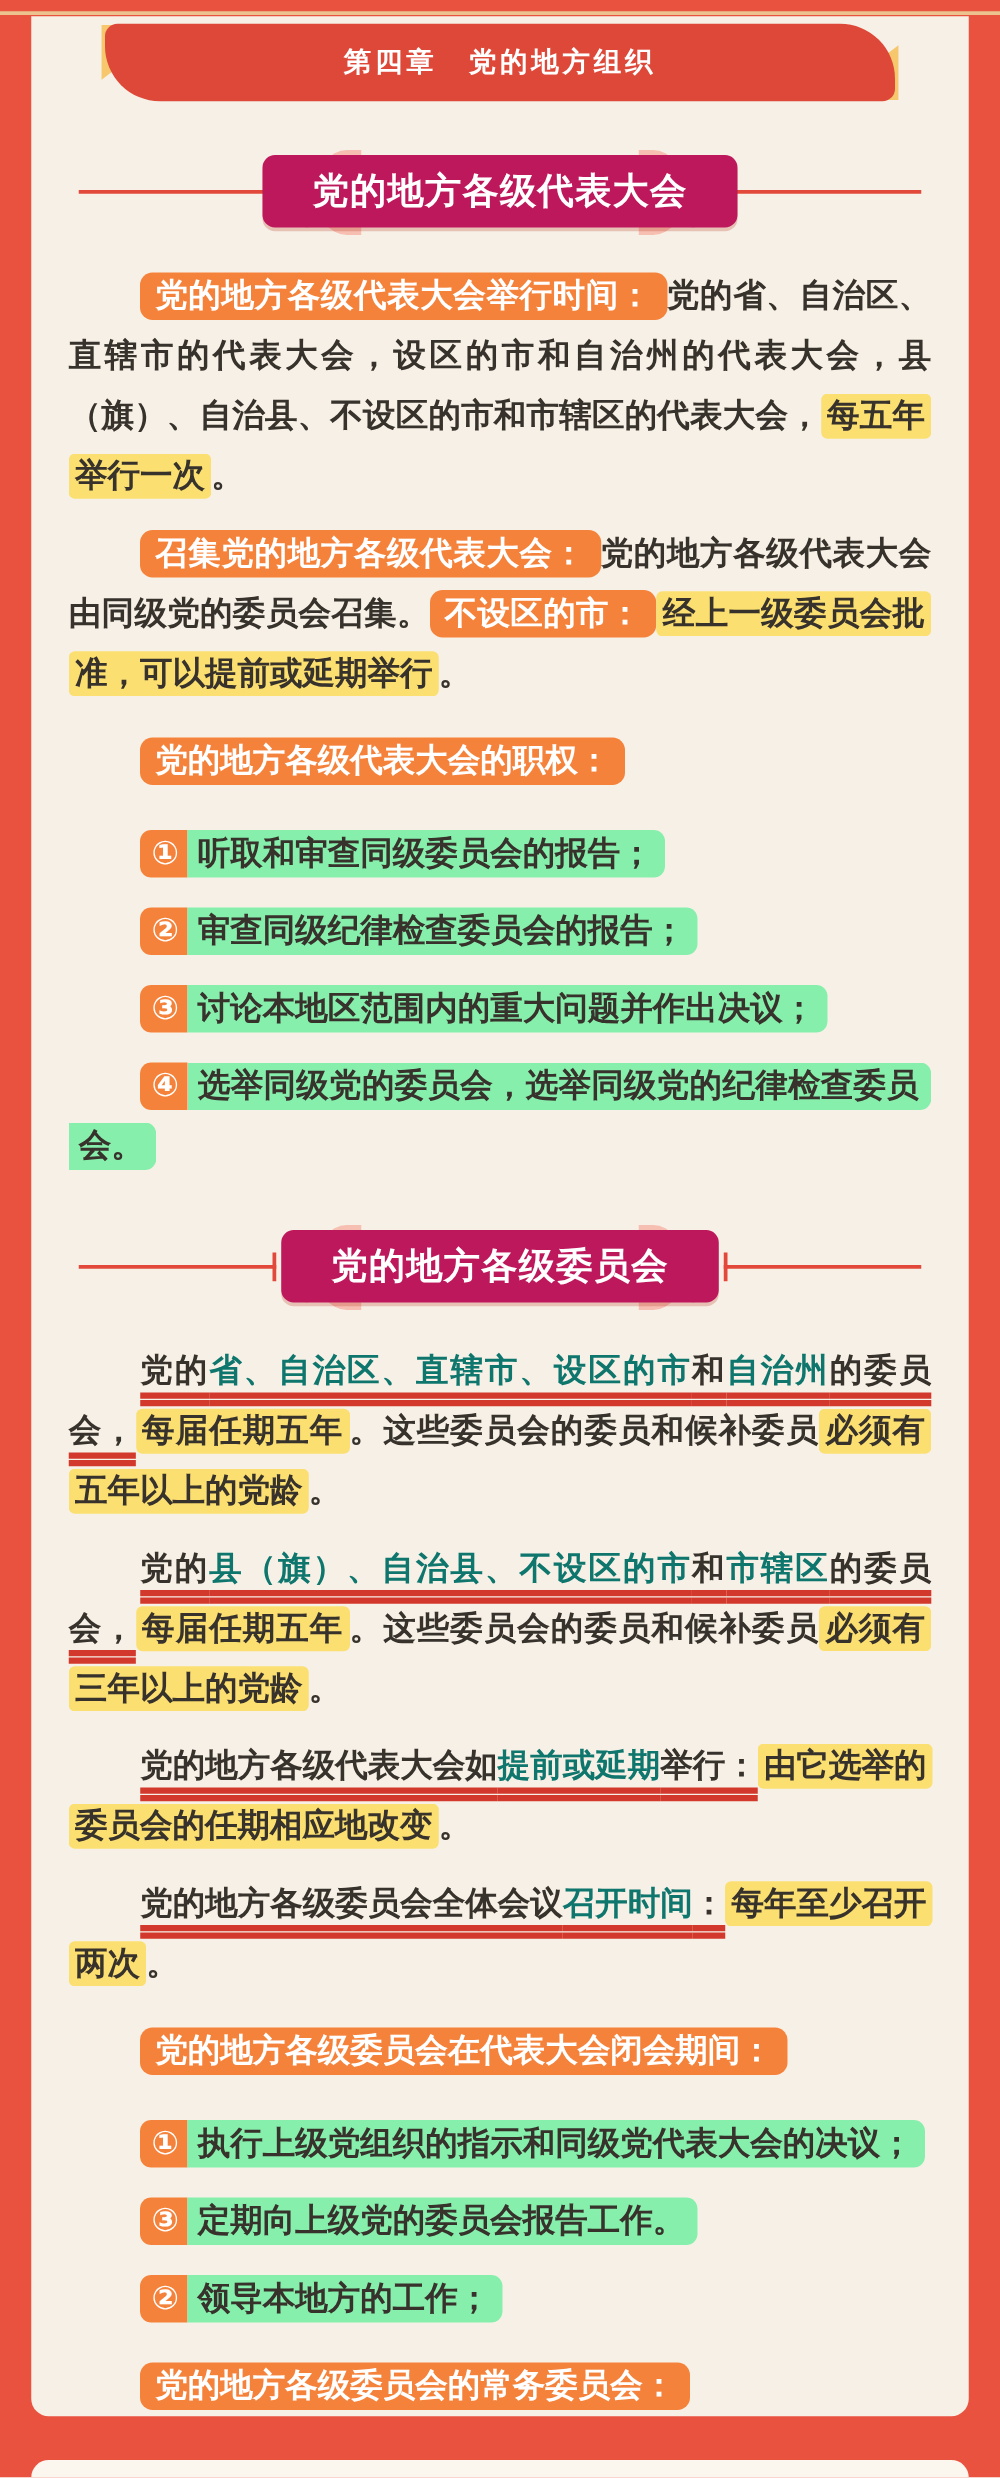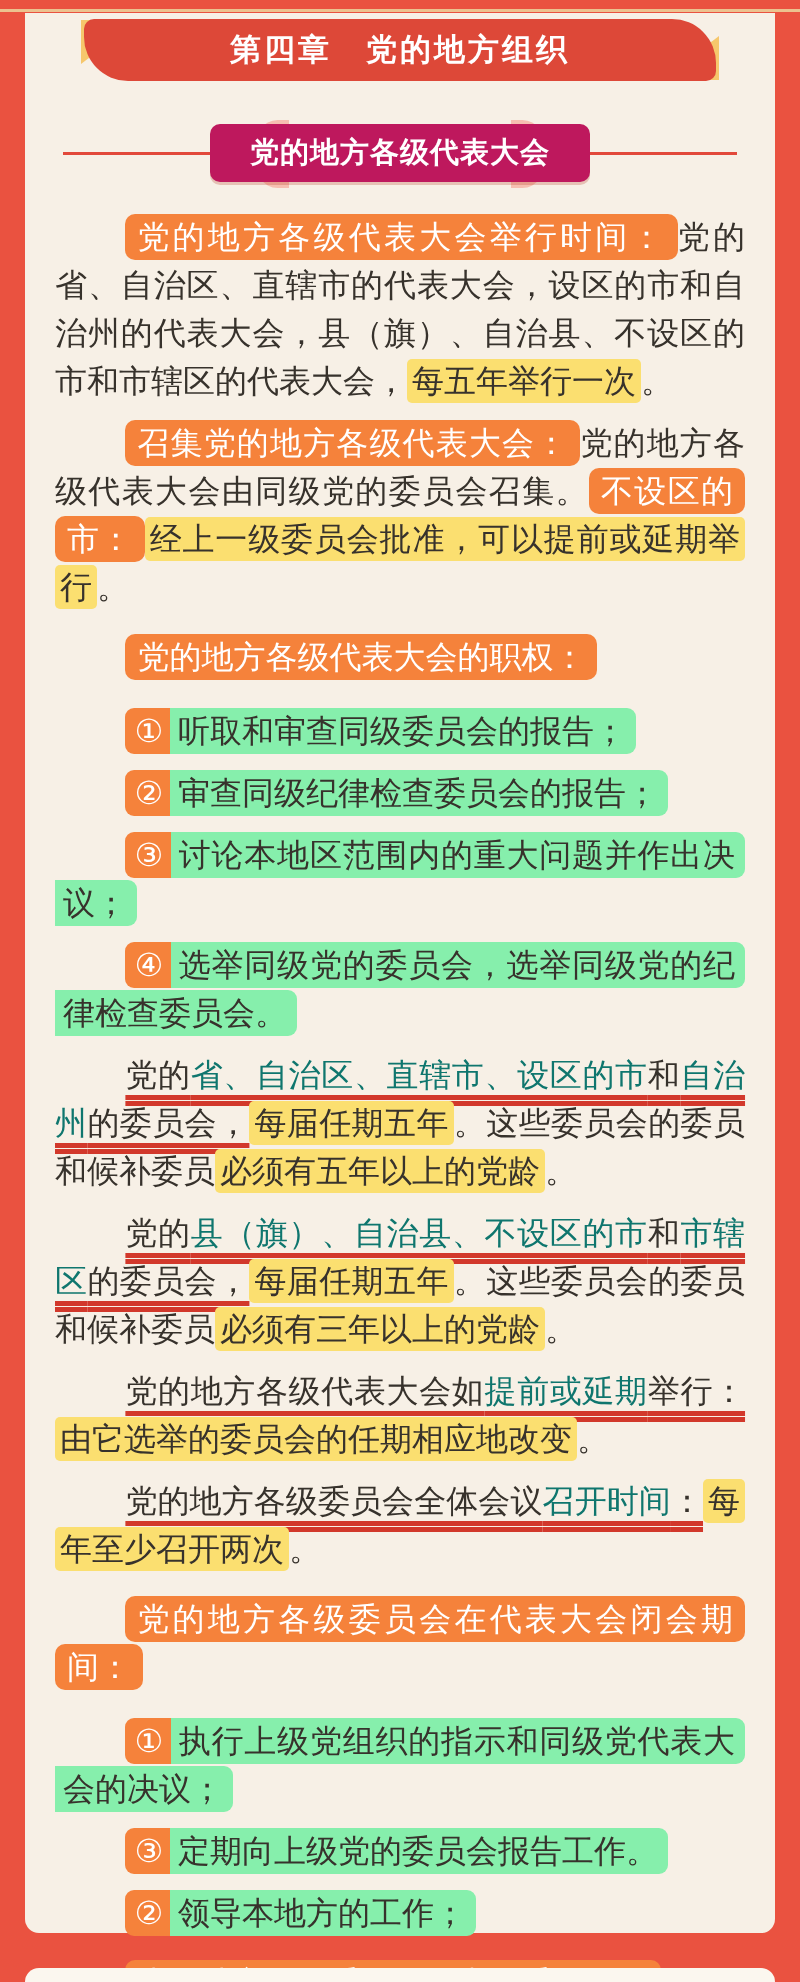--- a/index.html
+++ b/index.html
@@ -18,21 +18,21 @@
   .footer-strip{position:absolute;bottom:0;left:25px;width:750px;height:14px;
     background:#FBF7EF;border-radius:16px 16px 0 0;}
   
   .banner-wrap{position:relative;width:632px;height:62px;margin:6px auto 34px;}
   .wedge{position:absolute;width:58px;height:44px;background:#F6C76C;}
   .wedge-tl{left:-3px;top:1px;clip-path:polygon(0 0,100% 0,0 100%);}
   .wedge-br{right:-3px;bottom:1px;clip-path:polygon(100% 0,100% 100%,0 100%);}
   .banner{
     position:absolute;inset:0;background:#DD4838;border-radius:10px 44px 10px 44px;
     display:flex;align-items:center;justify-content:center;
-    color:#fff;font-size:31px;font-weight:bold;letter-spacing:3px;
+    color:#fff;font-size:22px;font-weight:bold;letter-spacing:3px;
   }
   
   .sec{position:relative;height:78px;margin:0 0 20px;}
   .sec.mt{margin-top:34px;}
   .rule{position:absolute;top:37px;height:3px;background:#E2493B;}
   .rule-l{left:8px;width:158px;}
   .rule-r{right:8px;width:158px;}
   .rule-l::after,.rule-r::before{
     content:"";position:absolute;top:-10px;width:3px;height:23px;background:#E2493B;}
   .rule-l::after{right:0;}
@@ -46,21 +46,21 @@
     border-top-left-radius:30px 40px;border-bottom-left-radius:30px 40px;}
   .sec-pill{
     position:absolute;left:50%;top:9px;transform:translateX(-50%);
     background:#be185d;color:#fff;font-size:29px;font-weight:bold;letter-spacing:1px;
     padding:9px 40px;border-radius:10px;white-space:nowrap;
     box-shadow:0 3px 0 rgba(180,50,30,.25);
     font-family:Liberation Serif, serif;
   }
   
   .para{
-    margin:0 0 14px;font-size:32px;line-height:48px;font-weight:400;color:#37322C;
+    margin:0 0 14px;font-size:26px;line-height:48px;font-weight:700;color:#37322C;
     text-indent:2.2em;text-align:justify;
   }
   .tag-line{margin:22px 0 26px;}
   .tag{
     background:#F5823B;color:#fff;border-radius:10px;padding:4px 12px;
     box-decoration-break:clone;-webkit-box-decoration-break:clone;
   }
   .hl{
     background:#FBDF70;border-radius:5px;padding:3px 5px;
     box-decoration-break:clone;-webkit-box-decoration-break:clone;
@@ -114,20 +114,35 @@
 
     <p class="para"><span class="tag">召集党的地方各级代表大会：</span><span>党的地方各级代表大会由同级党的委员会召集。</span><span class="tag">不设区的市：</span><span class="hl">经上一级委员会批准，可以提前或延期举行</span><span>。</span></p>
 
     <p class="para tag-line"><span class="tag">党的地方各级代表大会的职权：</span></p>
 
     <p class="para item"><span class="num">①</span><span class="ihl">听取和审查同级委员会的报告；</span></p>
     <p class="para item"><span class="num">②</span><span class="ihl">审查同级纪律检查委员会的报告；</span></p>
     <p class="para item"><span class="num">③</span><span class="ihl">讨论本地区范围内的重大问题并作出决议；</span></p>
     <p class="para item"><span class="num">④</span><span class="ihl">选举同级党的委员会，选举同级党的纪律检查委员会。</span></p>
 
+    <div class="sec mt">
+      <div class="rule rule-l"></div>
+      <div class="rule rule-r"></div>
+      <div class="book book-l">
+        <span class="b1"></span>
+          <span class="b2"></span>
+          <span class="pg"></span>
+      </div>
+      <div class="book book-r">
+        <span class="b1"></span>
+          <span class="b2"></span>
+          <span class="pg"></span>
+      </div>
+      <div class="sec-pill">党的地方各级委员会</div>
+    </div>
 
 
     <p class="para"><span class="ul2"><span>党的</span><span class="red">省、自治区、直辖市、设区的市</span><span>和</span><span class="red">自治州</span><span>的委员会，</span></span><span class="hl">每届任期五年</span><span>。这些委员会的委员和候补委员</span><span class="hl">必须有五年以上的党龄</span><span>。</span></p>
 
     <p class="para"><span class="ul2"><span>党的</span><span class="red">县（旗）、自治县、不设区的市</span><span>和</span><span class="red">市辖区</span><span>的委员会，</span></span><span class="hl">每届任期五年</span><span>。这些委员会的委员和候补委员</span><span class="hl">必须有三年以上的党龄</span><span>。</span></p>
 
     <p class="para"><span class="ul2"><span>党的地方各级代表大会如</span><span class="red">提前或延期</span><span>举行：</span></span><span class="hl">由它选举的委员会的任期相应地改变</span><span>。</span></p>
 
     <p class="para"><span class="ul2"><span>党的地方各级委员会全体会议</span><span class="red">召开时间</span><span>：</span></span><span class="hl">每年至少召开两次</span><span>。</span></p>
 

